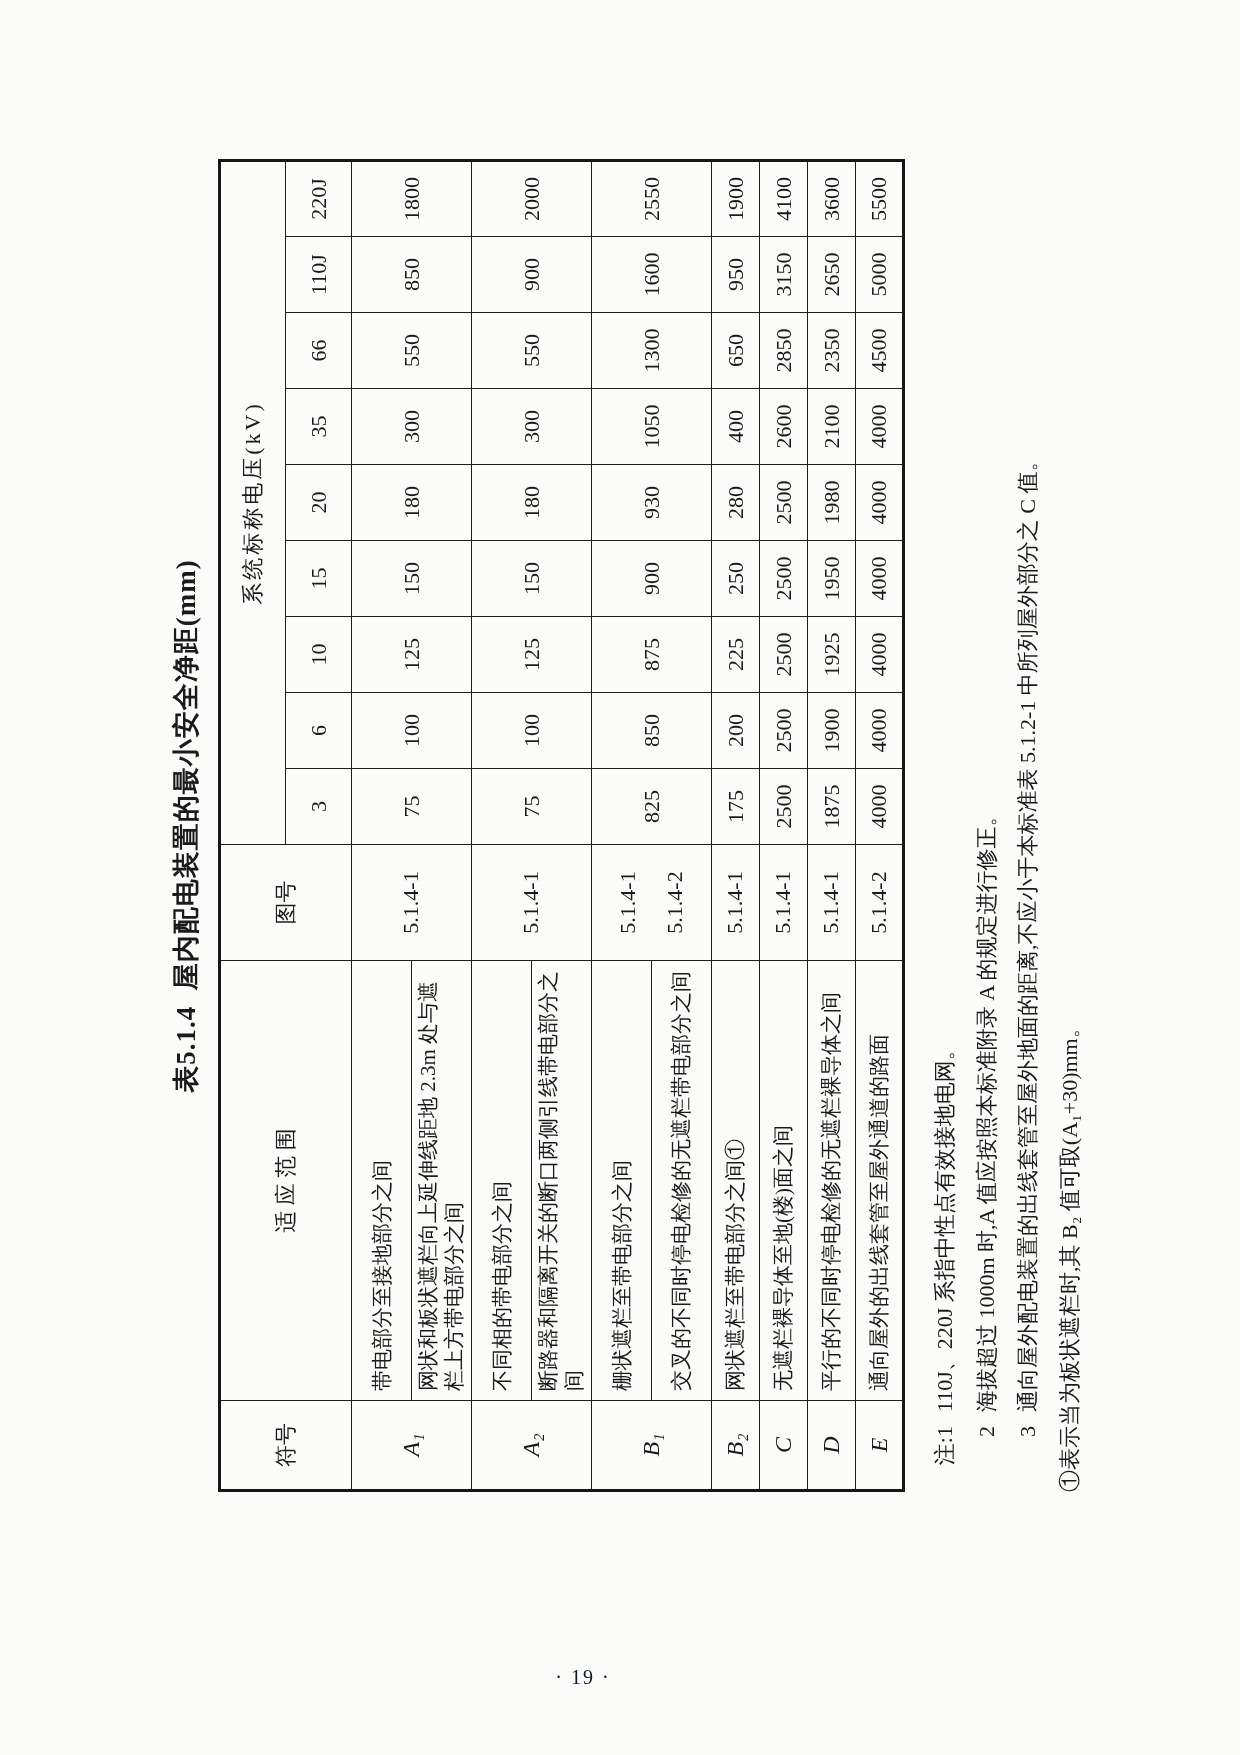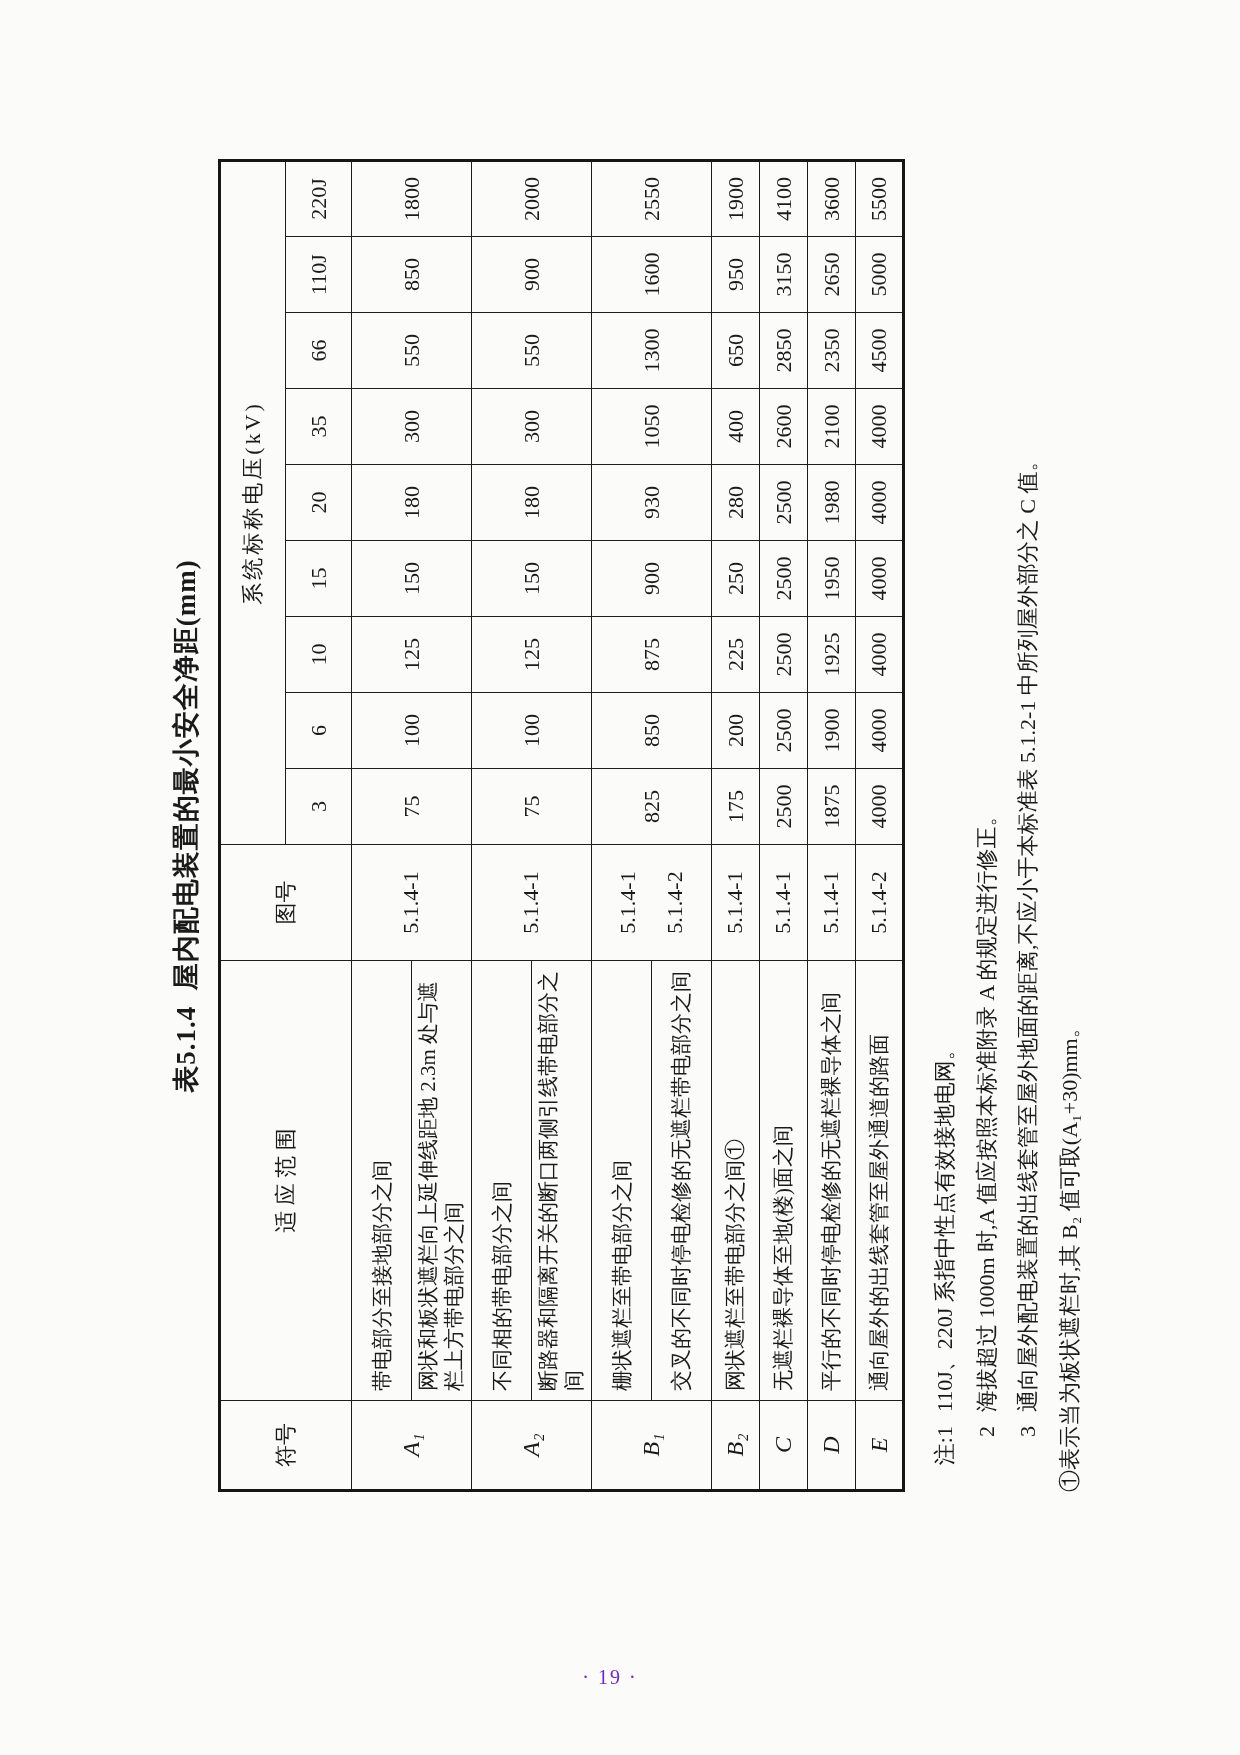--- a/index.html
+++ b/index.html
@@ -81,26 +81,26 @@
   td.val { font-size: 22px; }
 
   .notes { margin-top: 26px; width: 1330px; font-size: 22px; }
   .note-line { display: flex; margin-bottom: 14px; line-height: 1.25; }
   .note-label { width: 66px; flex: none; text-align: right; white-space: pre; }
   .note-text { margin-left: 14px; }
   .note-line.flush .note-text { margin-left: 0; }
 
   .page-number {
     position: absolute;
-    left: 545px; top: 1666px;
+    left: 518px; top: 1666px;
     width: 130px;
     text-align: center;
     font-size: 20px;
     letter-spacing: 2px;
-    color: #6d28d9;
+    color: #0f172a;
   }
 </style>
 </head>
 <body>
 
 <div class="sheet">
   <div class="landscape">
     <div class="content">
 
       <div class="title">表5.1.4  屋内配电装置的最小安全净距(mm)</div>

